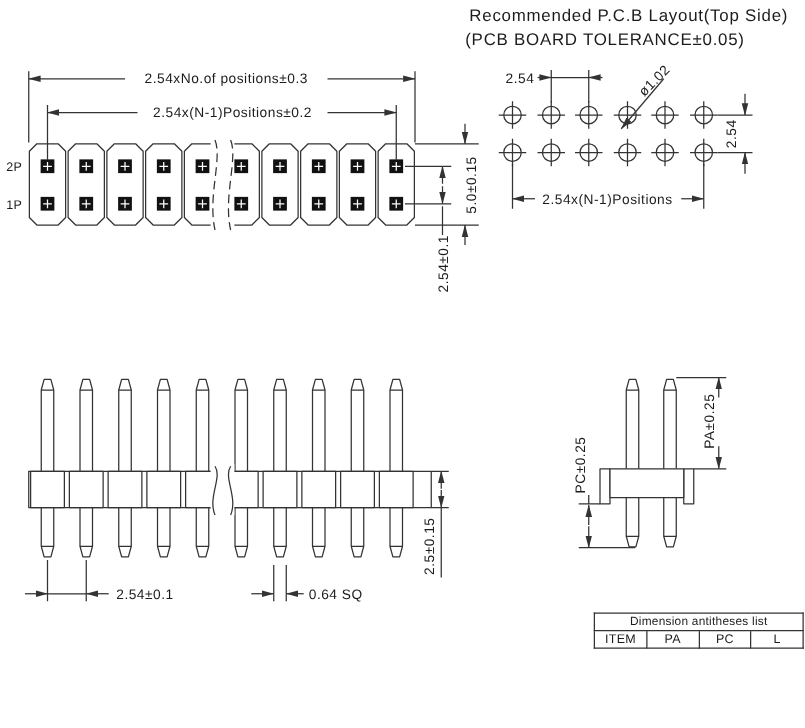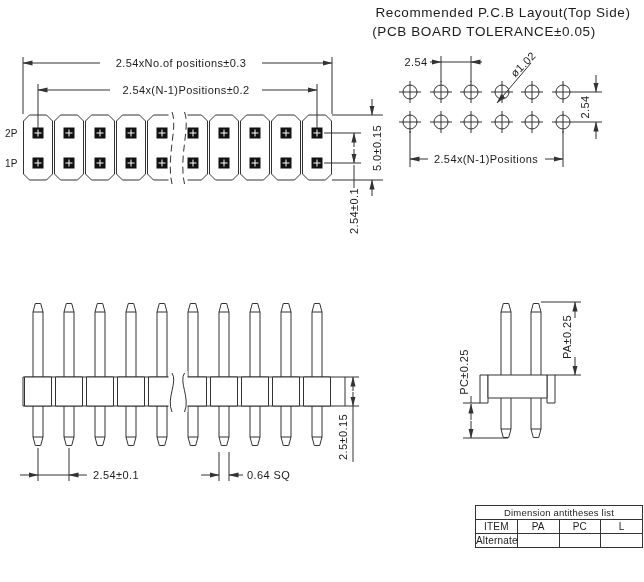--- a/index.html
+++ b/index.html
@@ -6,21 +6,21 @@
   body{width:644px;height:582px;font-family:"Liberation Sans",sans-serif;}
   .stage{position:relative;width:644px;height:552px;background:#fff;overflow:hidden;}
   svg{position:absolute;left:0;top:0;}
   svg text{fill:#1c1c1c;font-size:11px;letter-spacing:.4px;}
   svg text.t1{font-size:13.5px;letter-spacing:.6px;}
   svg text.sm{font-size:10px;letter-spacing:.2px;}
   .ln{stroke:#333;stroke-width:1;fill:none;}
   .wt{fill:#fff;stroke:#333;stroke-width:1;stroke-linejoin:round;}
   .blank{fill:#fff;stroke:none;}
   .brk{stroke-dasharray:7 4;}
-  .dim-table{position:absolute;left:475px;top:490px;width:168px;border-collapse:collapse;table-layout:fixed;margin-top:15px;}
+  .dim-table{position:absolute;left:475px;top:490px;width:168px;border-collapse:collapse;table-layout:fixed;}
   .dim-table td{border:1px solid #333;text-align:center;font-size:10px;letter-spacing:.2px;color:#1c1c1c;padding:0;height:13px;line-height:13px;overflow:hidden;white-space:nowrap;}
   .dim-table td.ttl{font-size:9.5px;}
 </style>
 </head>
 <body>
 
 <div class="stage">
 <svg width="644" height="582" viewBox="0 0 644 582">
   <defs>
     <marker id="arr" viewBox="0 0 10 6" refX="9.5" refY="3" markerWidth="10" markerHeight="6" orient="auto" markerUnits="userSpaceOnUse">
@@ -209,21 +209,15 @@
   <tbody>
     <tr>
       <td class="ttl" colspan="4">Dimension antitheses list</td>
     </tr>
     <tr>
       <td style="width:83px">ITEM</td>
       <td style="width:32px">PA</td>
       <td style="width:30px">PC</td>
       <td style="width:22px">L</td>
     </tr>
-    <tr>
-      <td>Alternate</td>
-      <td></td>
-      <td></td>
-      <td></td>
-    </tr>
   </tbody>
 </table>
 </div>
 
 </body></html>

